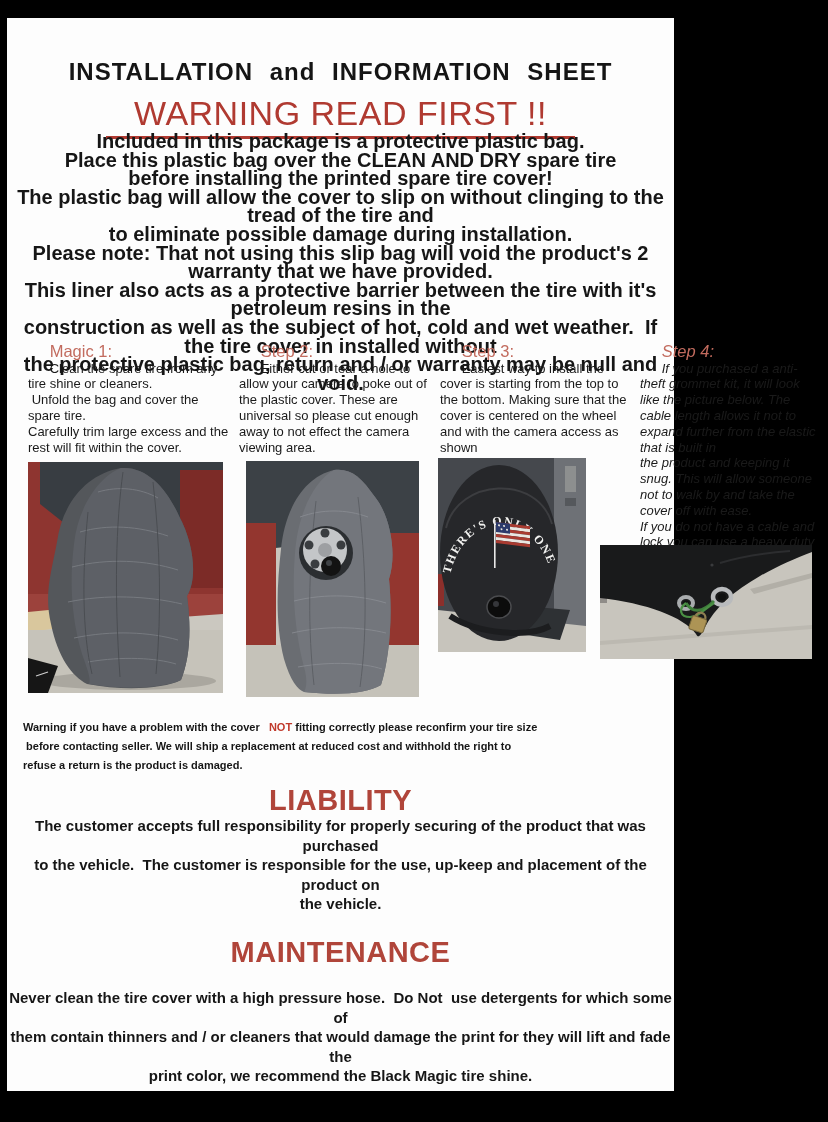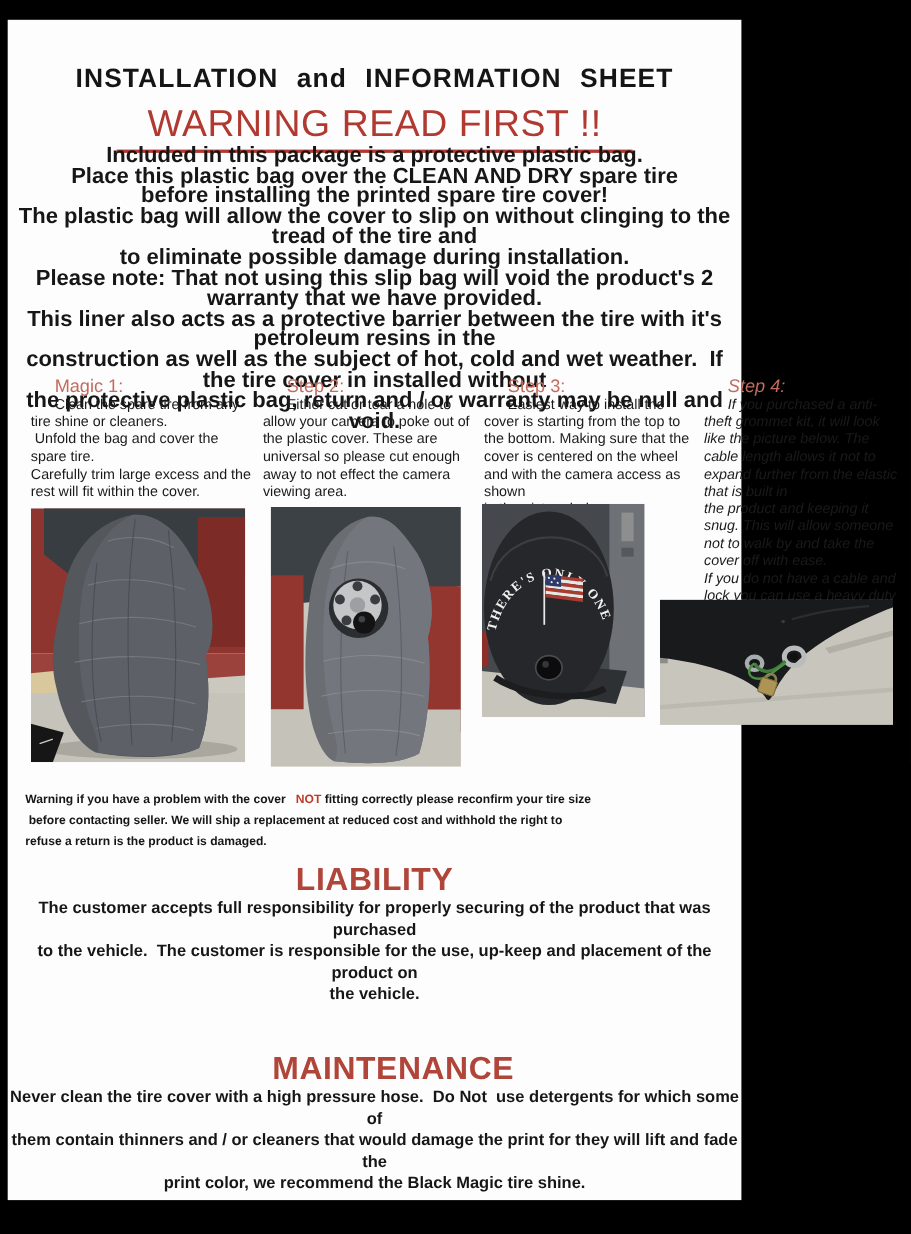--- a/index.html
+++ b/index.html
@@ -199,19 +199,19 @@
 
     <div class="abs fit-warning"><span>Warning if you have a problem with the cover   </span><span class="not-red">NOT</span><span> fitting correctly please reconfirm your tire size
  before contacting seller. We will ship a replacement at reduced cost and withhold the right to
 refuse a return is the product is damaged.</span></div>
 
     <div class="abs sec-head" style="top:766px;">LIABILITY</div>
     <div class="abs sec-par" style="top:798px;">The customer accepts full responsibility for properly securing of the product that was purchased
 to the vehicle.  The customer is responsible for the use, up-keep and placement of the product on
 the vehicle.</div>
 
-    <div class="abs sec-head" style="top:938px;margin-left:17px;">MAINTENANCE</div>
+    <div class="abs sec-head" style="top:918px;">MAINTENANCE</div>
     <div class="abs sec-par" style="top:970px;">Never clean the tire cover with a high pressure hose.  Do Not  use detergents for which some of
 them contain thinners and / or cleaners that would damage the print for they will lift and fade the
 print color, we recommend the Black Magic tire shine.</div>
 
   </div>
 </div>
 
 </body></html>

